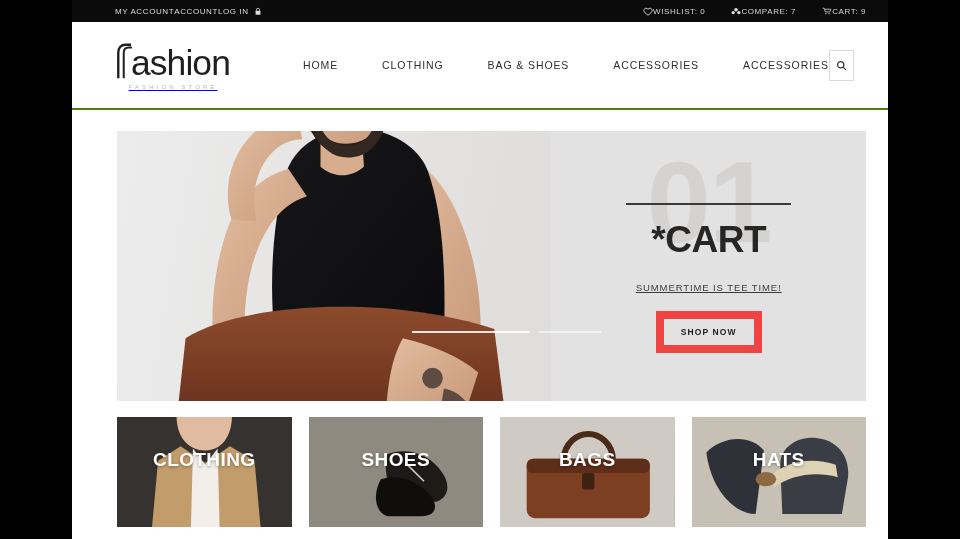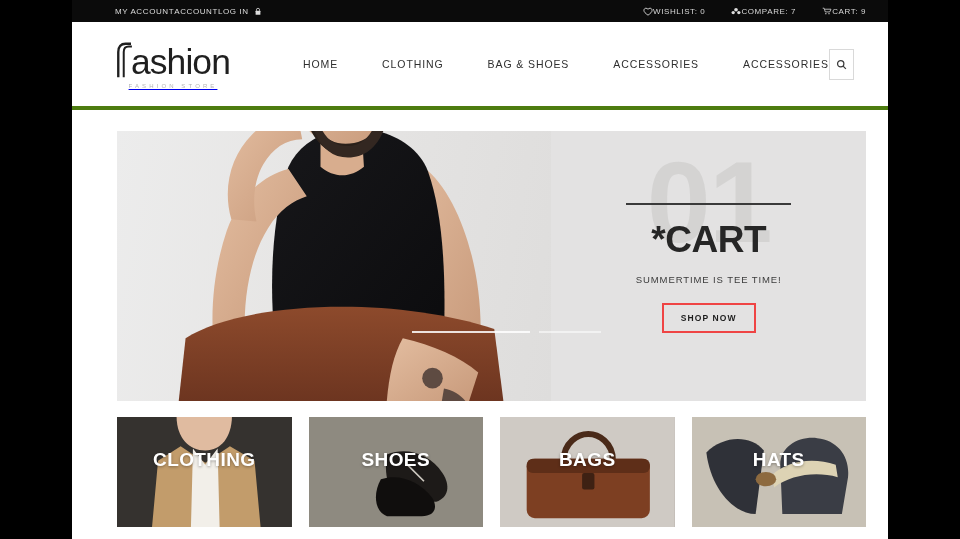--- a/index.html
+++ b/index.html
@@ -41,21 +41,21 @@
   .tb-ico { display: inline-flex; width: 10px; height: 10px; align-items: center; justify-content: center; }
   .tb-ico svg { display: block; }
 
   
   .header {
     position: relative;
     height: 88px;
     background: #fff;
     display: flex;
     align-items: center;
-    border-bottom: 4px solid #4d7c0f;
+    border-bottom: 2px solid #4d7c0f;
   }
   .logo { margin-left: 40px; width: 120px; }
   .logo-mark { display: flex; align-items: flex-end; height: 42px; }
   .logo-mark svg { display: block; }
   .logo-sub {
     font-size: 6px; letter-spacing: 3.1px; color: #b4b4b4;
     text-align: center; margin-top: 2px; padding-left: 4px;
   }
 
   .mainnav { display: flex; align-items: center; gap: 44px; margin-left: 73px; }
@@ -109,26 +109,26 @@
     position: relative;
     height: 2px; background: #3a3a3a; width: 165px; margin: 0 auto 16px;
   }
   .hero-title {
     position: relative;
     font-size: 37px; font-weight: 700; color: #262626;
     letter-spacing: -.5px; line-height: 1;
   }
   .hero-sub {
     position: relative;
-    margin-top: 16px; font-size: 9.5px; letter-spacing: .9px; color: #3b3b3b;
+    margin-top: 24px; font-size: 9.5px; letter-spacing: .9px; color: #3b3b3b; text-decoration: underline;
   }
   .hero-btn {
     position: relative;
     display: inline-block; margin-top: 18px;
-    padding: 8px 17px; border: 2px solid #ef4444; background: transparent;
+    padding: 8px 17px; border: 8px solid #ef4444; background: transparent;
     font-size: 8.5px; font-weight: 700; letter-spacing: 1.1px; color: #1d1d1d;
     font-family: "Liberation Sans", sans-serif; cursor: pointer;
   }
   .hero-dots {
     position: absolute; left: 0; right: 0; bottom: 68px;
     display: flex; justify-content: center; gap: 9px;
     padding-left: 30px;
   }
   .dot { width: 118px; height: 2px; background: rgba(255,255,255,.85); cursor: pointer; }
   .dot.alt { background: rgba(255,255,255,.55); width: 62px; }

